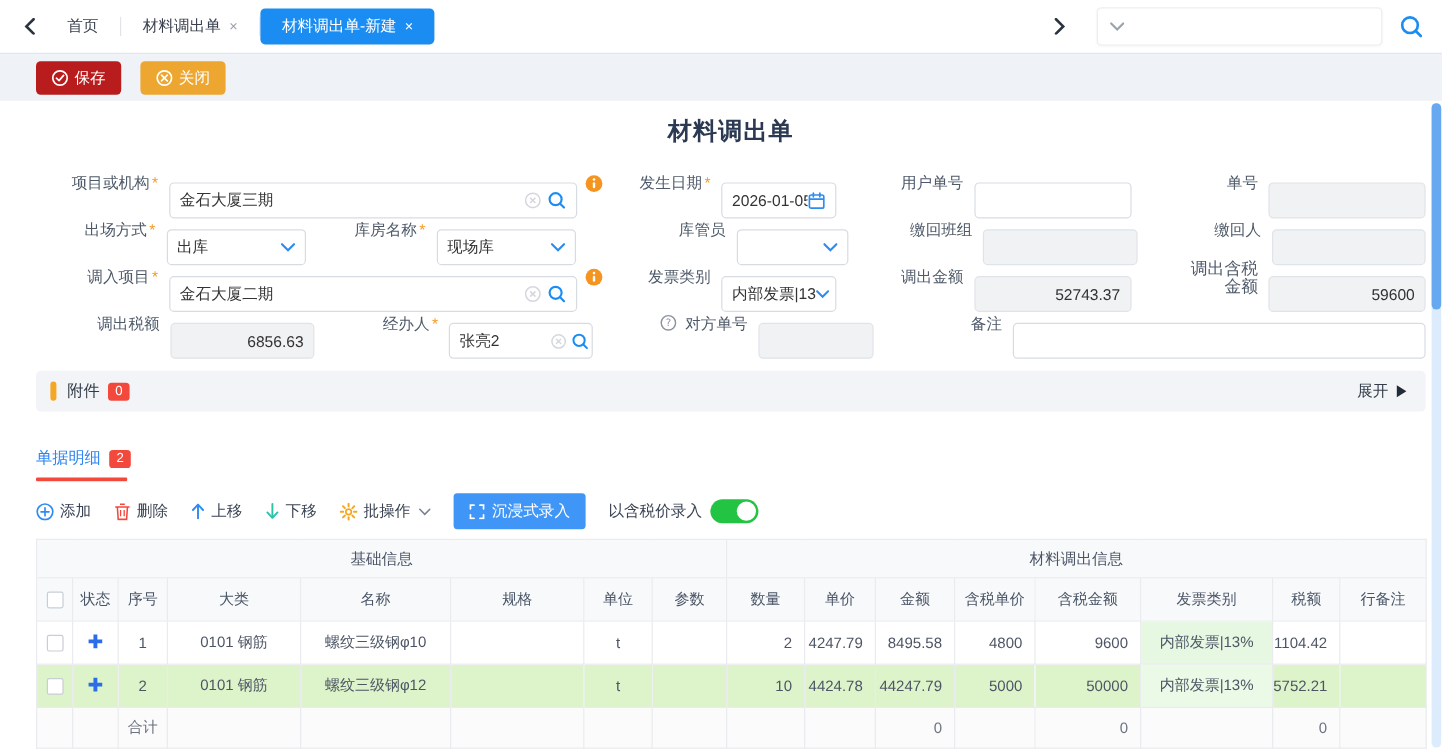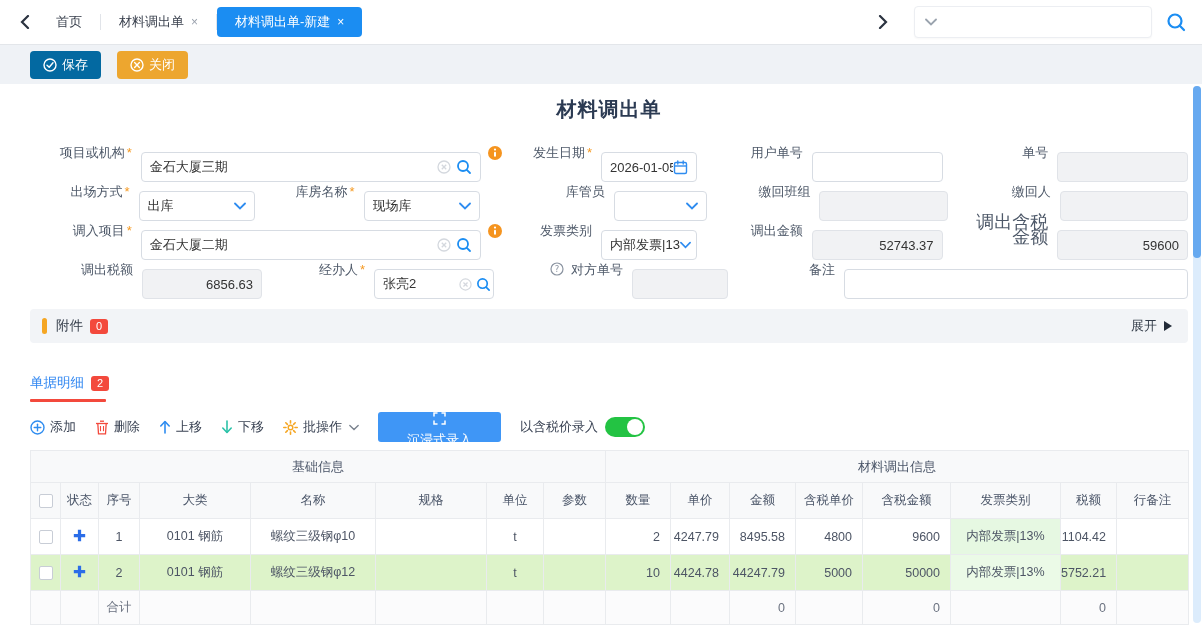--- a/index.html
+++ b/index.html
@@ -16,38 +16,38 @@
   .tab-sep { width:1px; height:16px; background:#e1e4e9; }
   .tb-spacer { flex:1; }
   .proj-select { width:238px; height:32px; background:#fff; border:1px solid #eceef2; border-radius:4px; display:flex; align-items:center; padding:0 10px; margin-right:14px; box-shadow:0 1px 2px rgba(0,0,0,0.03); }
   .proj-select input { border:none; outline:none; flex:1; font-size:13px; color:#333; font-family:inherit; background:transparent; }
   .proj-select input::placeholder { color:#b7bdc7; }
   .topsearch { margin-right:6px; cursor:pointer; display:flex; }
 
   
   .btnband { height:40px; background:#eff2f6; border-top:1px solid #e3e6ea; display:flex; align-items:center; padding-left:30px; gap:16px; }
   .btn { height:28px; border:none; border-radius:4px; color:#fff; font-size:13px; display:flex; align-items:center; gap:5px; padding:0 13px; cursor:pointer; font-family:inherit; }
-  .btn.save { background:#0369a1; }
+  .btn.save { background:#b91c1c; }
   .btn.close { background:#eda62f; }
 
   
   .card { padding:0 14px 0 30px; }
   .doc-title { text-align:center; font-size:20px; font-weight:bold; color:#2b3a52; margin-top:12px; letter-spacing:1px; }
 
   
   .form { margin-top:10px; }
   .frow { display:flex; align-items:center; height:39px; }
   .lab { font-size:13px; color:#4e5969; text-align:right; padding-right:9px; white-space:nowrap; }
   .lab.w-a { width:112px; }
   .lab.w-a2 { width:112px; }
   .lab.w-b { width:122px; }
   .lab.w-c { width:116px; }
   .lab.w-d { width:116px; }
   .req::after { content:"*"; color:#f59a23; margin-left:2px; font-size:13px; }
-  .lab2 { line-height:15px; font-size:18px; }
+  .lab2 { line-height:15px; font-size:14px; }
   .field { position:relative; height:30px; border:1px solid #d7dce3; border-radius:4px; background:#fff; display:flex; align-items:center; padding:0 8px; font-size:13px; color:#333;margin-top:29px; }
   .field.disabled { background:#f1f2f4; border-color:#e0e3e8; }
   .field .val { flex:1; overflow:hidden; white-space:nowrap; }
   .field .val.num { text-align:right; }
   .f-wide { width:344px; }
   .f-sel { width:120px; }
   .f-b { width:96px; }
   .f-c { width:132px; }
   .f-remark { flex:1; }
   .icons-right { display:flex; align-items:center; gap:5px; margin-left:4px; }
@@ -66,21 +66,21 @@
 
   
   .dtab-row { margin-top:30px; }
   .dtab { display:inline-flex; align-items:center; font-size:13.5px; color:#2f86f1; cursor:pointer; padding-bottom:7px; }
   .dtab-underline { height:3px; background:#f3493c; width:76px; border-radius:1px; }
 
   
   .dtools { display:flex; align-items:center; margin-top:9px; height:32px; gap:19px; }
   .titem { display:flex; align-items:center; gap:5px; font-size:13px; color:#3a4354; cursor:pointer; }
   .titem .chev { margin-left:2px; display:flex; }
-  .btn-immersive { height:30px; background:#3f96f6; border:none; border-radius:3px; color:#fff; font-size:13px; display:flex; align-items:center; gap:6px; padding:0 29px; cursor:pointer; font-family:inherit;flex-direction:column; }
+  .btn-immersive { height:30px; background:#3f96f6; border:none; border-radius:3px; color:#fff; font-size:13px; display:flex; align-items:center; gap:6px; padding:0 13px; cursor:pointer; font-family:inherit; }
   .toggle-wrap { display:flex; align-items:center; gap:7px; font-size:13px; color:#3a4354; }
   .toggle { width:40px; height:20px; border-radius:10px; background:#23c343; position:relative; cursor:pointer; }
   .toggle .knob { position:absolute; right:2px; top:2px; width:16px; height:16px; border-radius:50%; background:#fff; }
 
   
   table.grid { border-collapse:collapse; table-layout:fixed; width:1158px; margin-top:7px; font-size:12.5px; }
   .grid th, .grid td { border:1px solid #e9ebee; overflow:hidden; white-space:nowrap; }
   .grid th { background:#f8f9fa; font-weight:normal; color:#4a5568; }
   .grid .gh { height:32px; font-size:13px; }
   .grid .ch th { height:36px; }

